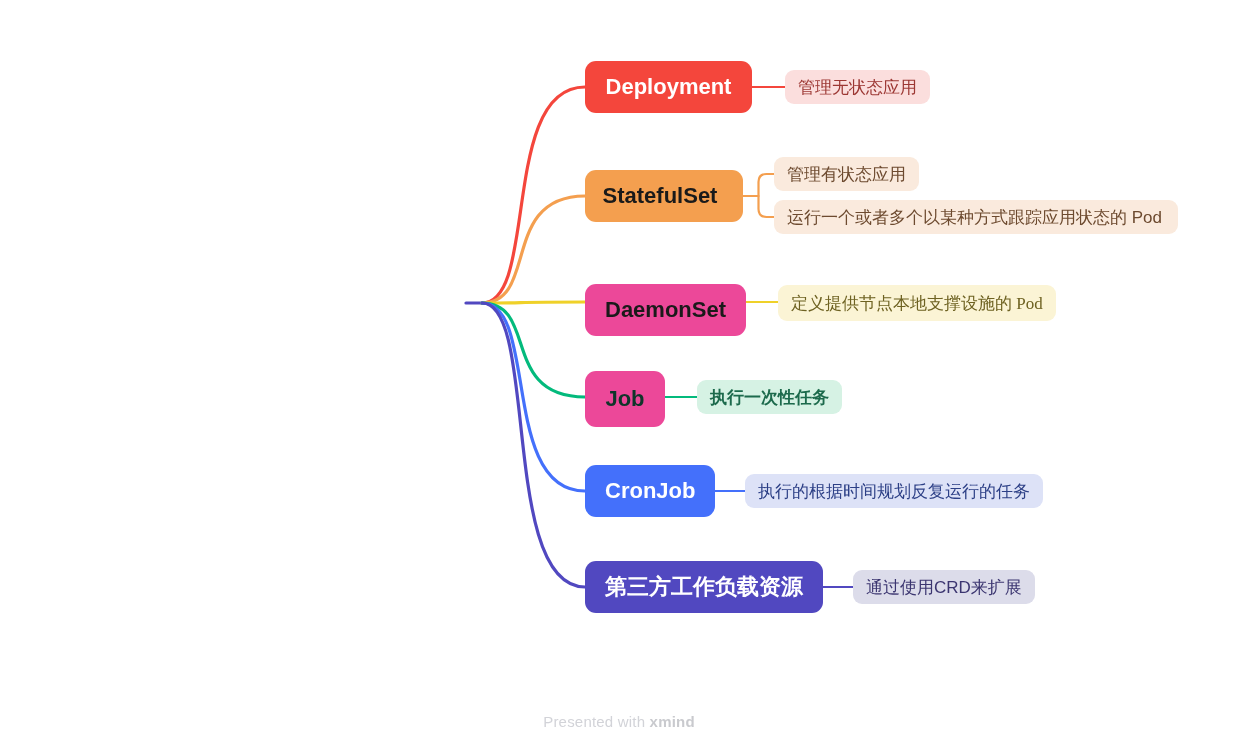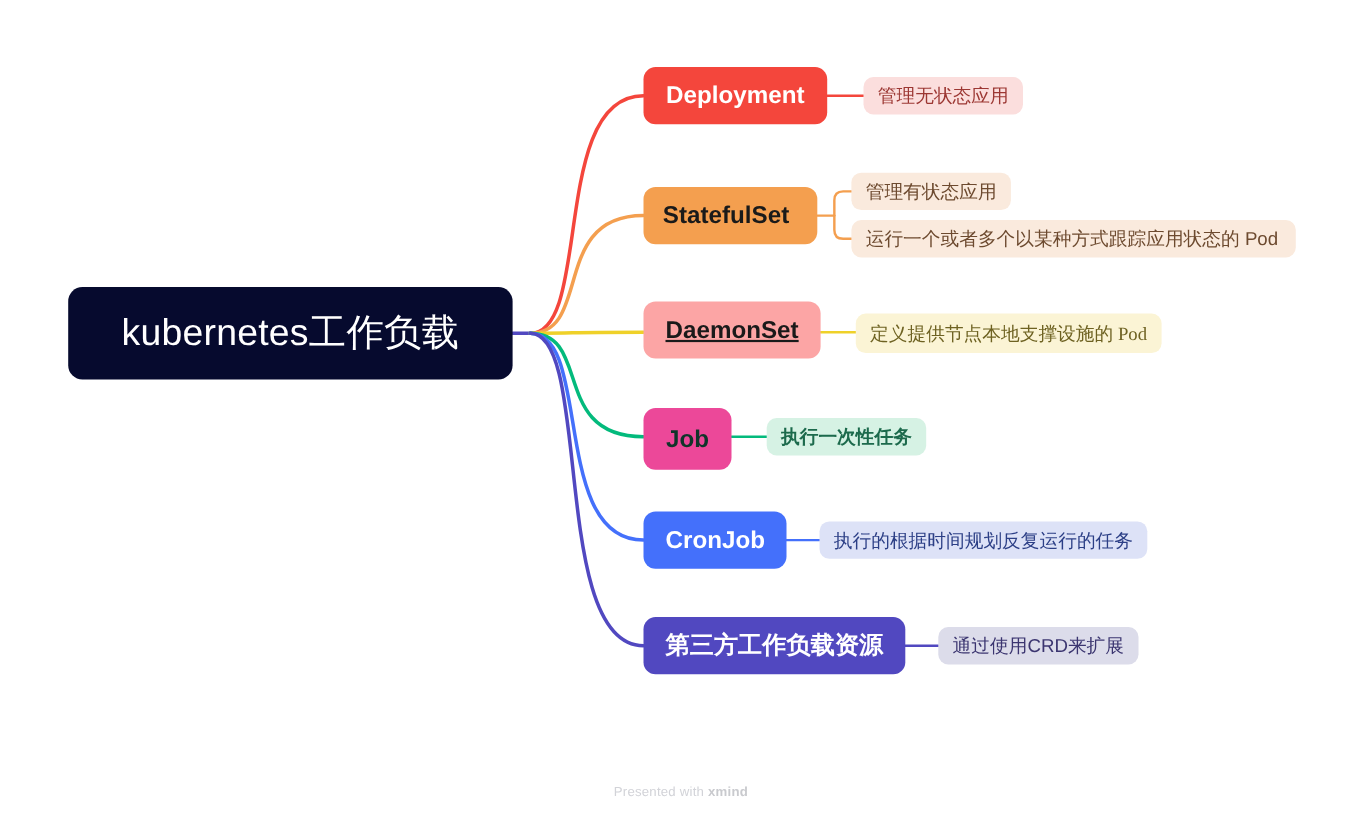--- a/index.html
+++ b/index.html
@@ -74,21 +74,21 @@
     padding: 0 13px;
   }
 
   
   .footer {
     position: absolute;
     left: 0;
     top: 713px;
     width: 1238px;
     text-align: center;
-    font-size: 12px;
+    font-size: 15px;
     color: #d2d3d8;
     letter-spacing: 0.2px;
   }
   .footer b {
     color: #c9cace;
     font-weight: bold;
   }
 </style>
 </head>
 <body>
@@ -105,39 +105,38 @@
       <path d="M 482 303 C 538.65 303, 500 302, 585 302" fill="none" stroke="#efd129" stroke-width="3.2" stroke-linecap="round" stroke-linejoin="round"></path>
       <path d="M 746 302 L 778 302" fill="none" stroke="#efd129" stroke-width="2.2" stroke-linecap="round" stroke-linejoin="round"></path>
       <path d="M 482 303 C 538.65 303, 500 397, 585 397" fill="none" stroke="#03ba7c" stroke-width="3.2" stroke-linecap="round" stroke-linejoin="round"></path>
       <path d="M 665 397 L 697 397" fill="none" stroke="#03ba7c" stroke-width="2.2" stroke-linecap="round" stroke-linejoin="round"></path>
       <path d="M 482 303 C 538.65 303, 500 491, 585 491" fill="none" stroke="#4470fb" stroke-width="3.2" stroke-linecap="round" stroke-linejoin="round"></path>
       <path d="M 714 491 L 745 491" fill="none" stroke="#4470fb" stroke-width="2.2" stroke-linecap="round" stroke-linejoin="round"></path>
       <path d="M 482 303 C 538.65 303, 500 587, 585 587" fill="none" stroke="#5148c0" stroke-width="3.2" stroke-linecap="round" stroke-linejoin="round"></path>
       <path d="M 822 587 L 853 587" fill="none" stroke="#5148c0" stroke-width="2.2" stroke-linecap="round" stroke-linejoin="round"></path>
     </svg>
 
-  <div class="node root-node">kubernetes工作负载</div>
 
   <div id="branch-layer">
       <div class="node branch-node" style="left: 585px; top: 61px; min-width: 167px; height: 52px; background: rgb(244, 70, 60); color: rgb(255, 255, 255);">
         <span>Deployment</span>
       </div>
       <div class="node leaf-node" style="left: 785px; top: 70px; min-width: 133px; height: 34px; background: rgb(251, 222, 221); color: rgb(156, 55, 51);">
         <span>管理无状态应用</span>
       </div>
       <div class="node branch-node" style="left: 585px; top: 170px; min-width: 158px; height: 52px; background: rgb(244, 159, 79); color: rgb(26, 26, 26); padding-left: 12px;">
         <span>StatefulSet</span>
       </div>
       <div class="node leaf-node" style="left: 774px; top: 157px; min-width: 133px; height: 34px; background: rgb(250, 234, 221); color: rgb(109, 74, 47);">
         <span>管理有状态应用</span>
       </div>
       <div class="node leaf-node" style="left: 774px; top: 200px; min-width: 404px; height: 34px; background: rgb(250, 234, 221); color: rgb(109, 74, 47);">
         <span>运行一个或者多个以某种方式跟踪应用状态的 Pod</span>
       </div>
-      <div class="node branch-node" style="left: 585px; top: 274px; min-width: 161px; height: 52px; background: #fca5a5; color: rgb(26, 26, 26); text-decoration: underline;">
+      <div class="node branch-node" style="left: 585px; top: 284px; min-width: 161px; height: 52px; background: #ec4899; color: rgb(26, 26, 26);">
         <span>DaemonSet</span>
       </div>
       <div class="node leaf-node" style="left: 778px; top: 285px; min-width: 268px; height: 36px; background: rgb(251, 244, 213); color: rgb(110, 98, 34); font-family: Liberation Serif, serif;">
         <span>定义提供节点本地支撑设施的 Pod</span>
       </div>
       <div class="node branch-node" style="left: 585px; top: 371px; min-width: 80px; height: 56px; background: #ec4899; color: rgb(16, 53, 42);">
         <span>Job</span>
       </div>
       <div class="node leaf-node" style="left: 697px; top: 380px; min-width: 130px; height: 34px; background: rgb(214, 242, 228); color: rgb(28, 106, 76); font-weight: bold;">
         <span>执行一次性任务</span>

